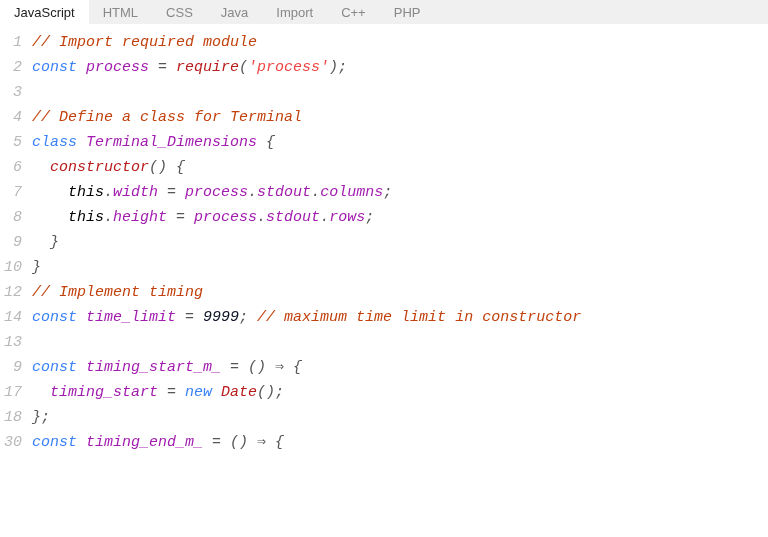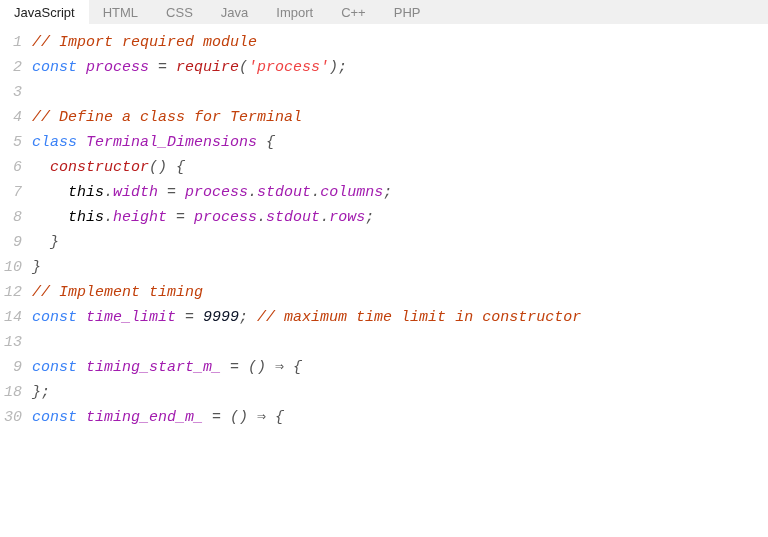--- a/index.html
+++ b/index.html
@@ -138,20 +138,24 @@
   <div class="line">
     <span class="gutter">13</span>
     <span class="src"></span>
   </div>
 
   <div class="line">
     <span class="gutter">9</span>
     <span class="src"><span class="kw">const</span> <span class="id">timing_start_m_</span><span class="pn"> = () </span><span class="op">⇒</span><span class="pn"> {</span></span>
   </div>
 
+  <div class="line">
+    <span class="gutter">17</span>
+    <span class="src"><span>  </span><span class="id">timing_start</span><span class="pn"> = </span><span class="kw">new</span><span> </span><span class="fn">Date</span><span class="pn">();</span></span>
+  </div>
 
   <div class="line">
     <span class="gutter">18</span>
     <span class="src pn">};</span>
   </div>
 
 
   <div class="line">
     <span class="gutter">30</span>
     <span class="src"><span class="kw">const</span> <span class="id">timing_end_m_</span><span class="pn"> = () </span><span class="op">⇒</span><span class="pn"> {</span></span>

